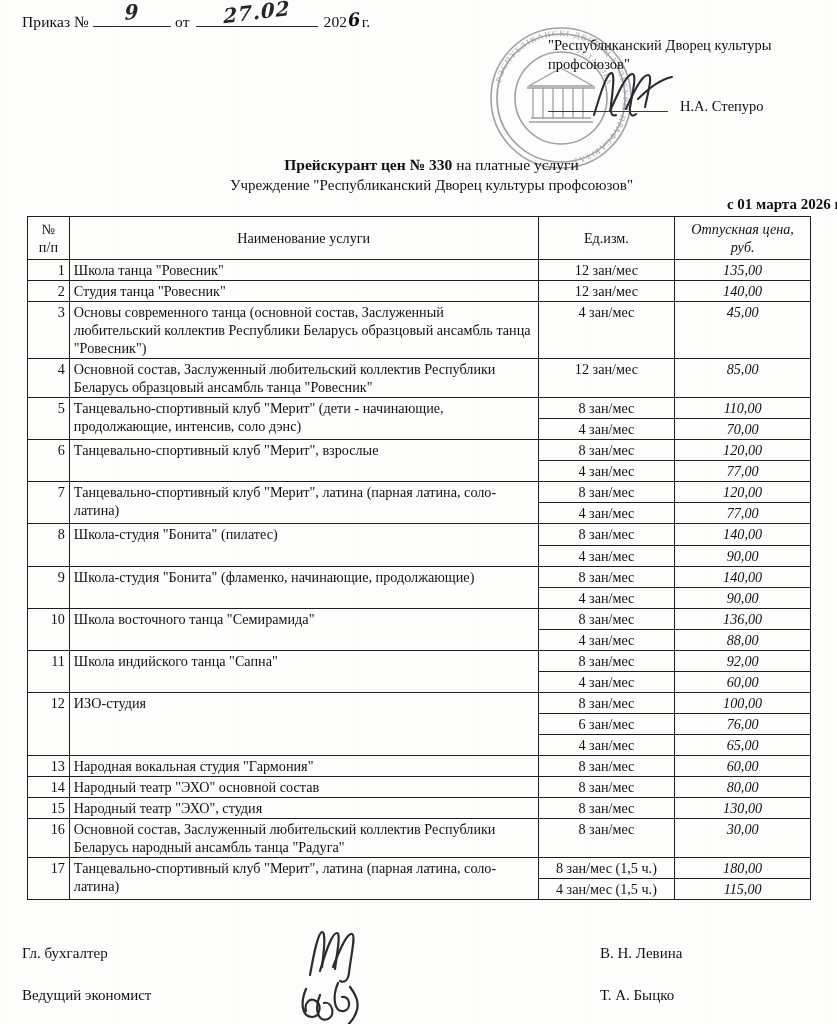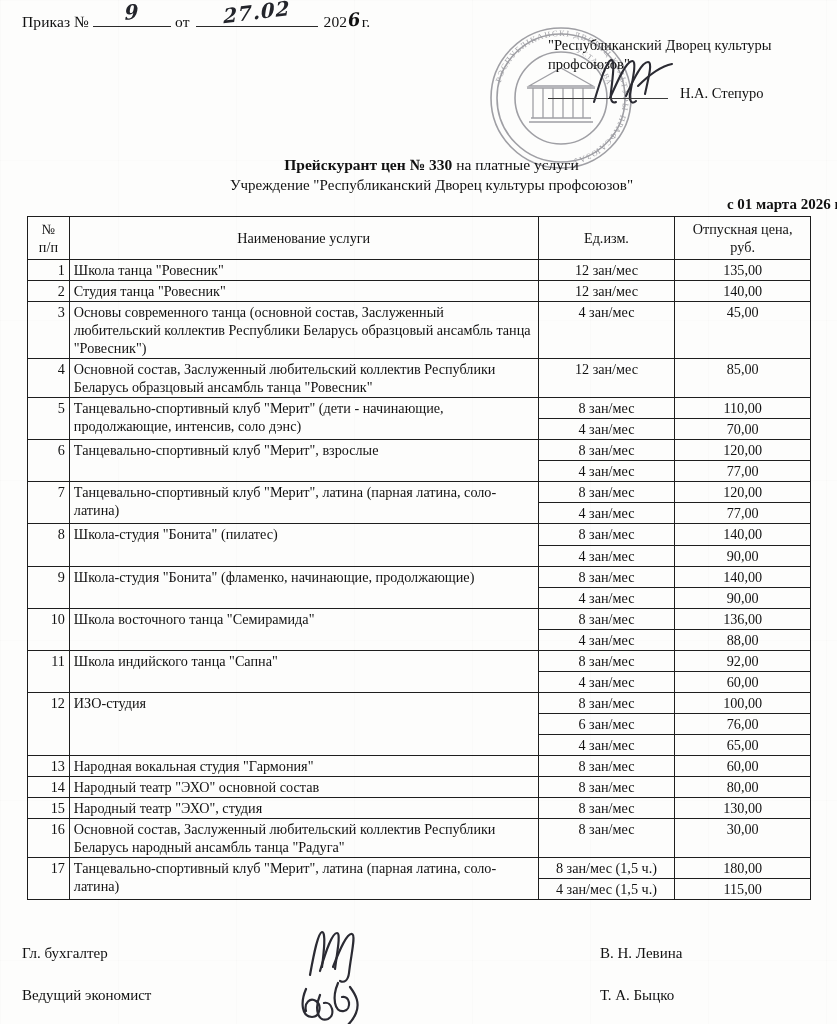--- a/index.html
+++ b/index.html
@@ -53,21 +53,21 @@
   }
 
   
   .approve{
     position:absolute;left:548px;top:36px;width:290px;
     font-size:14.5px;line-height:1.32;
   }
   .approve .ttl{font-weight:700;margin-left:1px;}
   .approve .ln{white-space:nowrap;}
   .sign-row{
-    position:relative;margin-top:10px;height:22px;
+    position:relative;margin-top:23px;height:22px;
   }
   .sign-rule{
     position:absolute;left:0;top:14px;width:120px;border-bottom:1.3px solid #3a3a3a;
   }
   .sign-name{position:absolute;left:132px;top:0;font-size:14.5px;white-space:nowrap;}
 
   
   .sig-dir{position:absolute;left:32px;top:-32px;width:110px;height:56px;}
 
   
@@ -97,21 +97,21 @@
   }
   table.price th,table.price td{
     border:1.15px solid #1e1e1e;
     padding:1px 4px;vertical-align:top;
     line-height:1.27;
   }
   table.price th{font-weight:400;text-align:center;vertical-align:middle;padding:3px 4px;}
   .c-num{width:33px;text-align:right;padding-right:4px;white-space:nowrap;}
   .c-name{width:464px;text-align:left;}
   .c-unit{width:128px;text-align:center;white-space:nowrap;margin-left:21px;}
-  .c-price{width:127px;text-align:center;white-space:nowrap;}
+  .c-price{width:127px;text-align:center;white-space:nowrap;font-style:italic;}
   td.c-name{padding-left:5px;}
   .th-nn{line-height:1.2;}
 
   
   .footer{position:absolute;left:22px;top:945px;width:793px;font-size:15px;}
   .f-row{position:relative;height:42px;}
   .f-role{position:absolute;left:0;top:0;}
   .f-name{position:absolute;left:578px;top:0;white-space:nowrap;}
   .sig-a{position:absolute;left:278px;top:-22px;width:86px;height:62px;}
   .sig-b{position:absolute;left:272px;top:-14px;width:96px;height:64px;}

